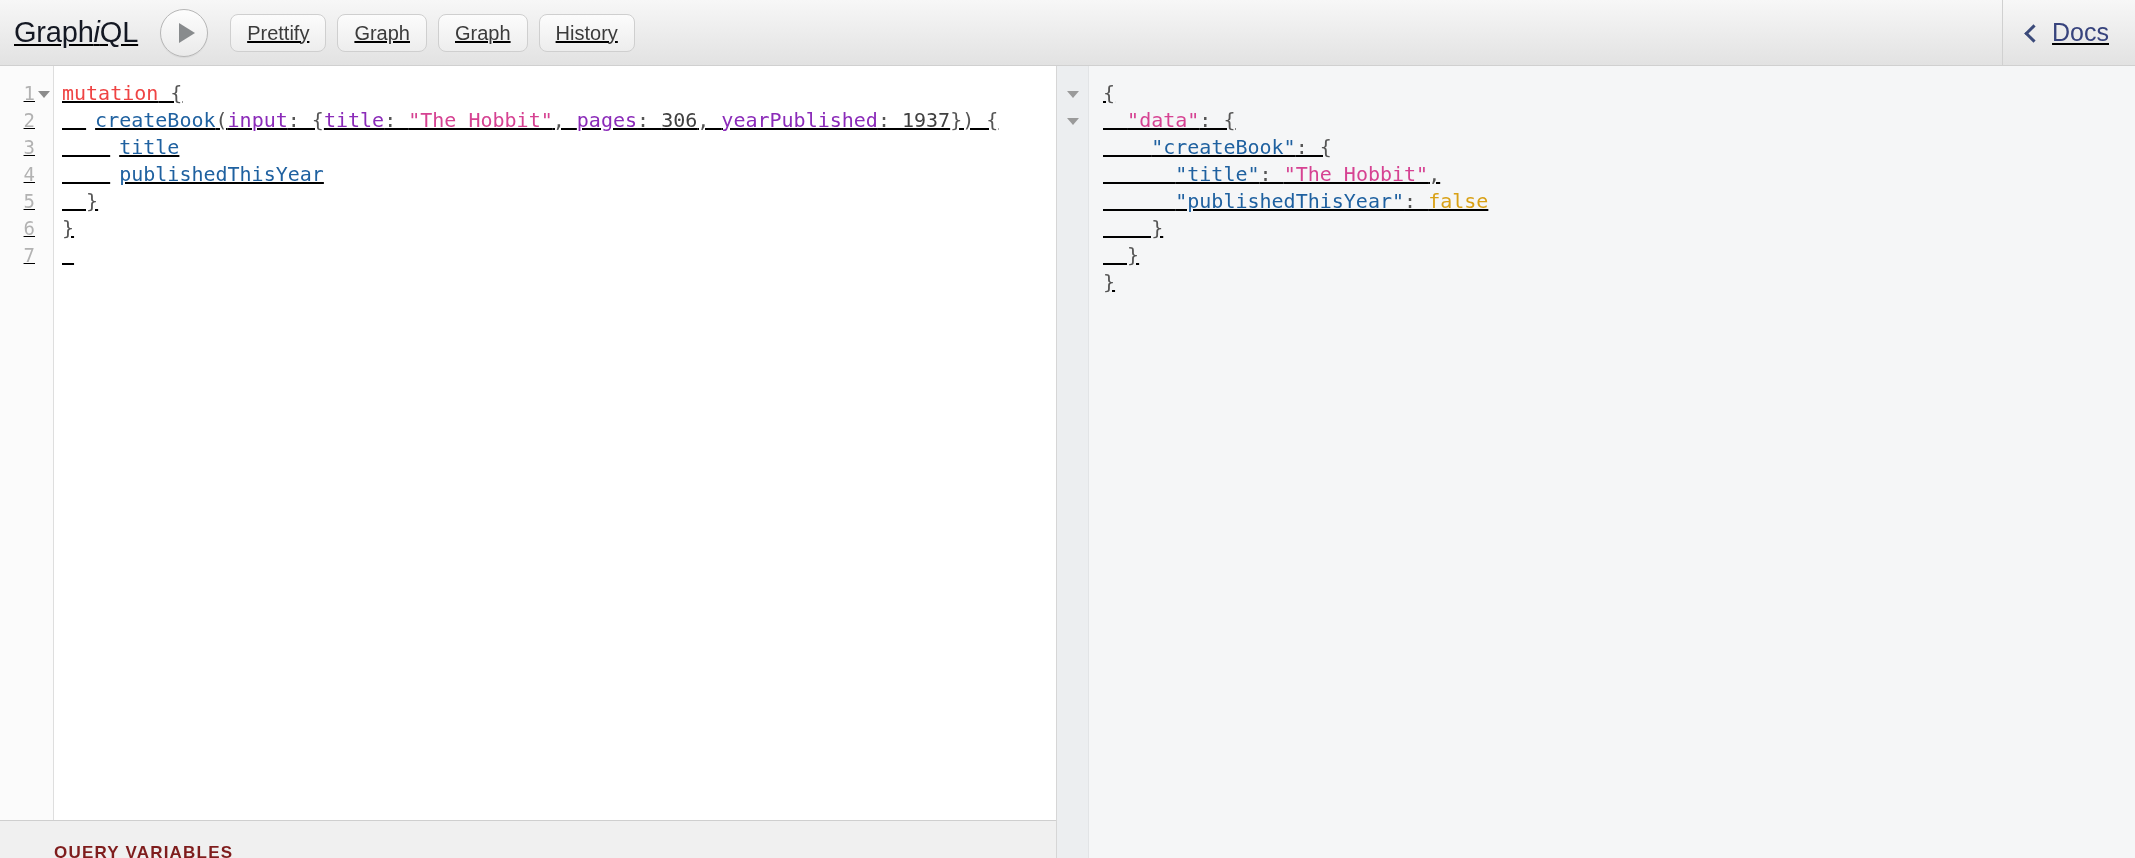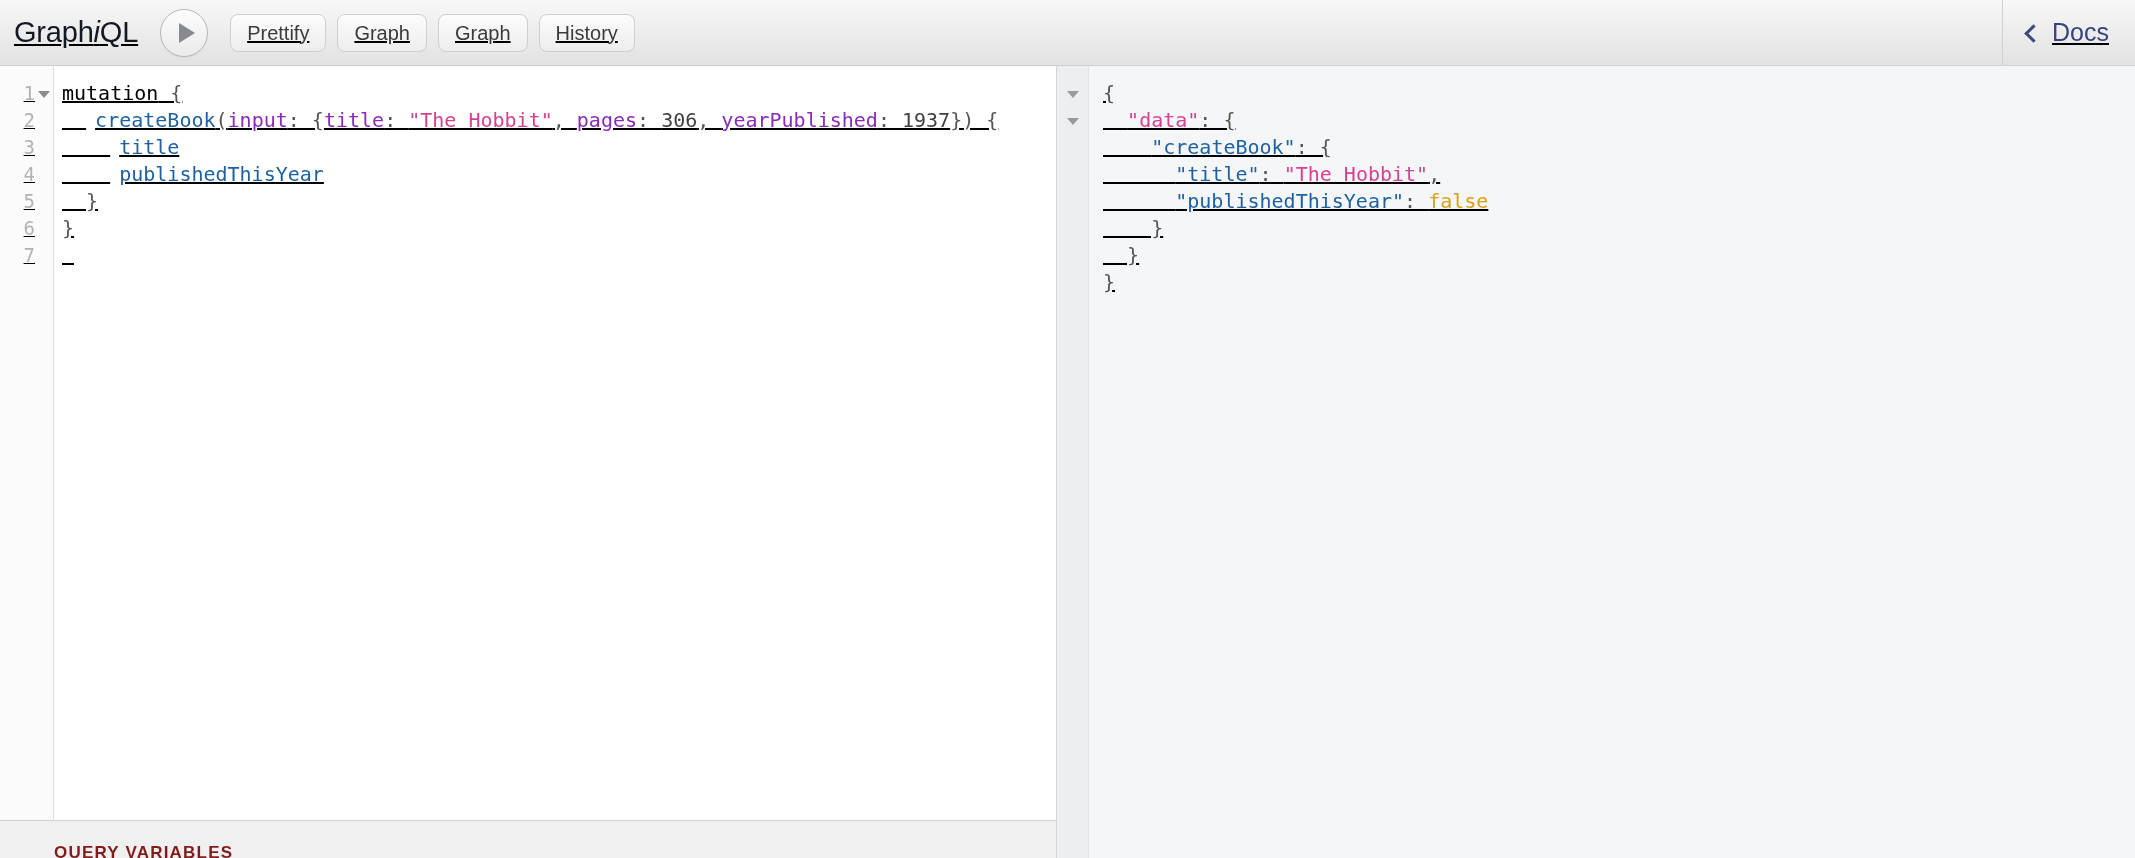--- a/index.html
+++ b/index.html
@@ -173,21 +173,21 @@
   .code-line {
     height: 27px;
     line-height: 27px;
     font-family: "DejaVu Sans Mono", monospace;
     font-size: 20px;
     white-space: pre;
     color: #555555;
   }
 
   
-  .t-kw     { color: #000000; }
+  .t-kw     { color: #ef4444; }
   .t-field  { color: #1f61a0; margin-left: 9px; }
   .t-arg    { color: #8b2bb9; }
   .t-str    { color: #d64292; }
   .t-num    { color: #404040; }
   .t-punct  { color: #555555; }
 
   
   .variables-pane {
     flex: 0 0 auto;
     background: #f0f0f0;

